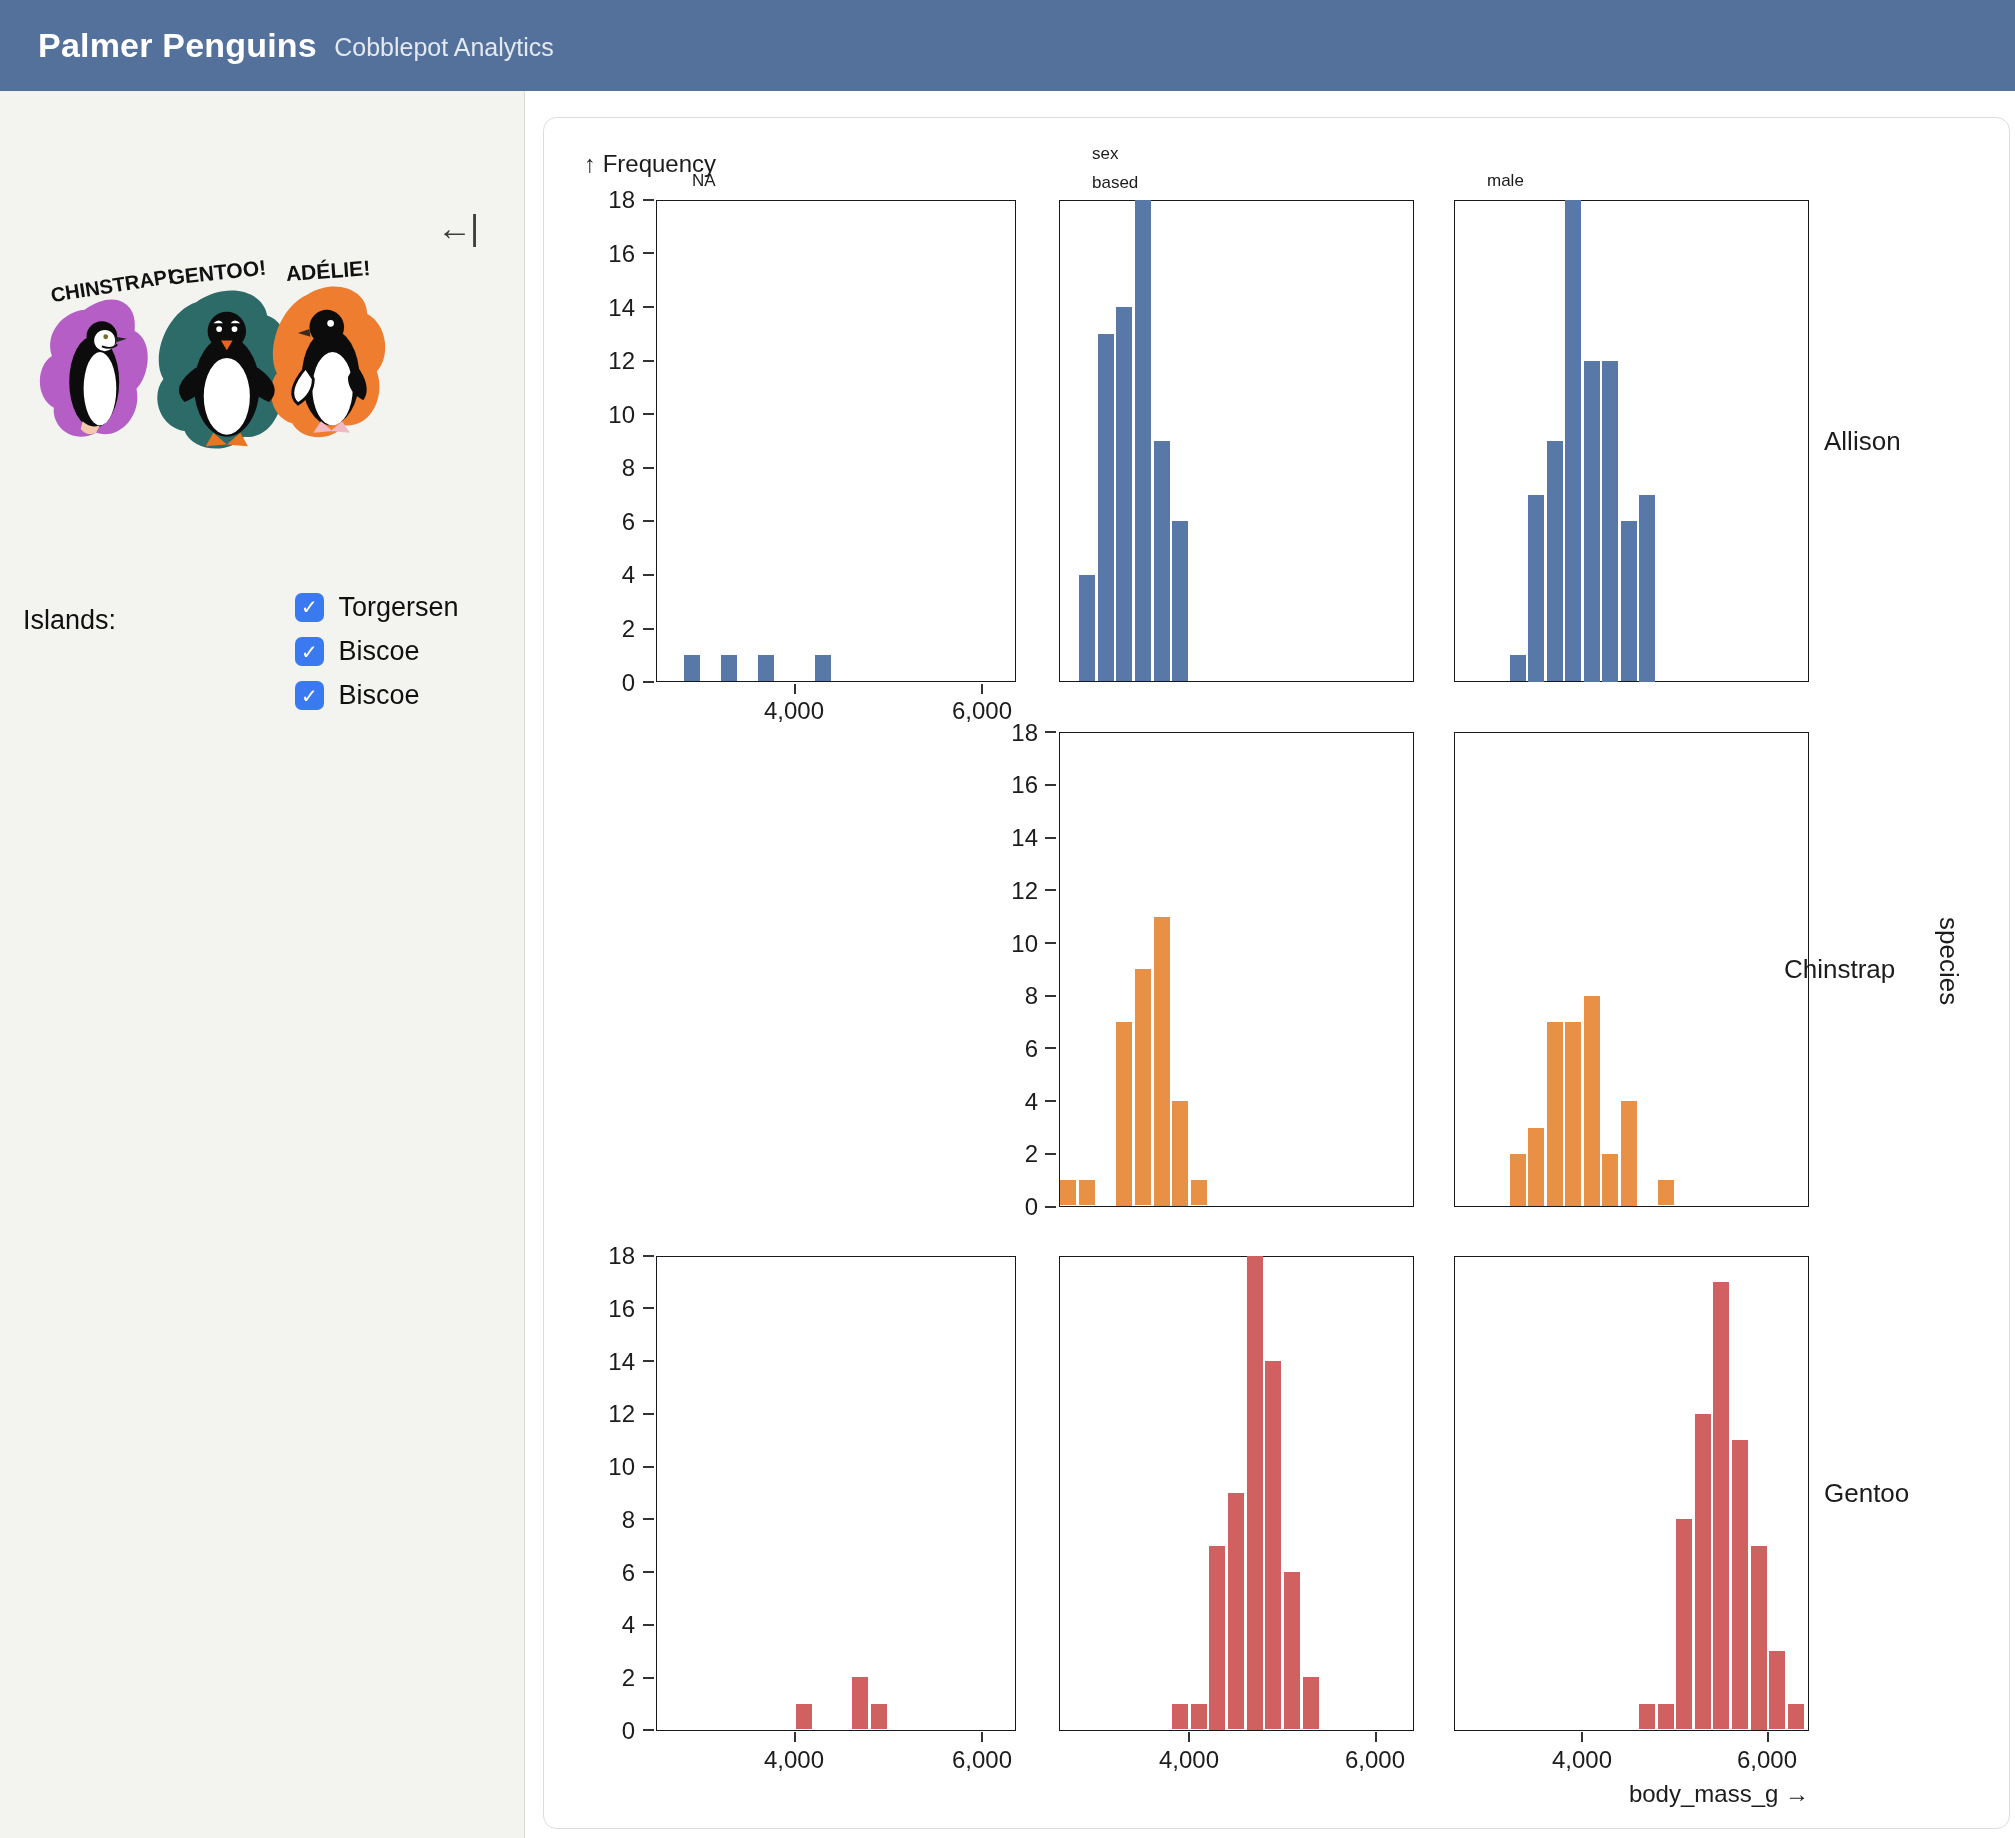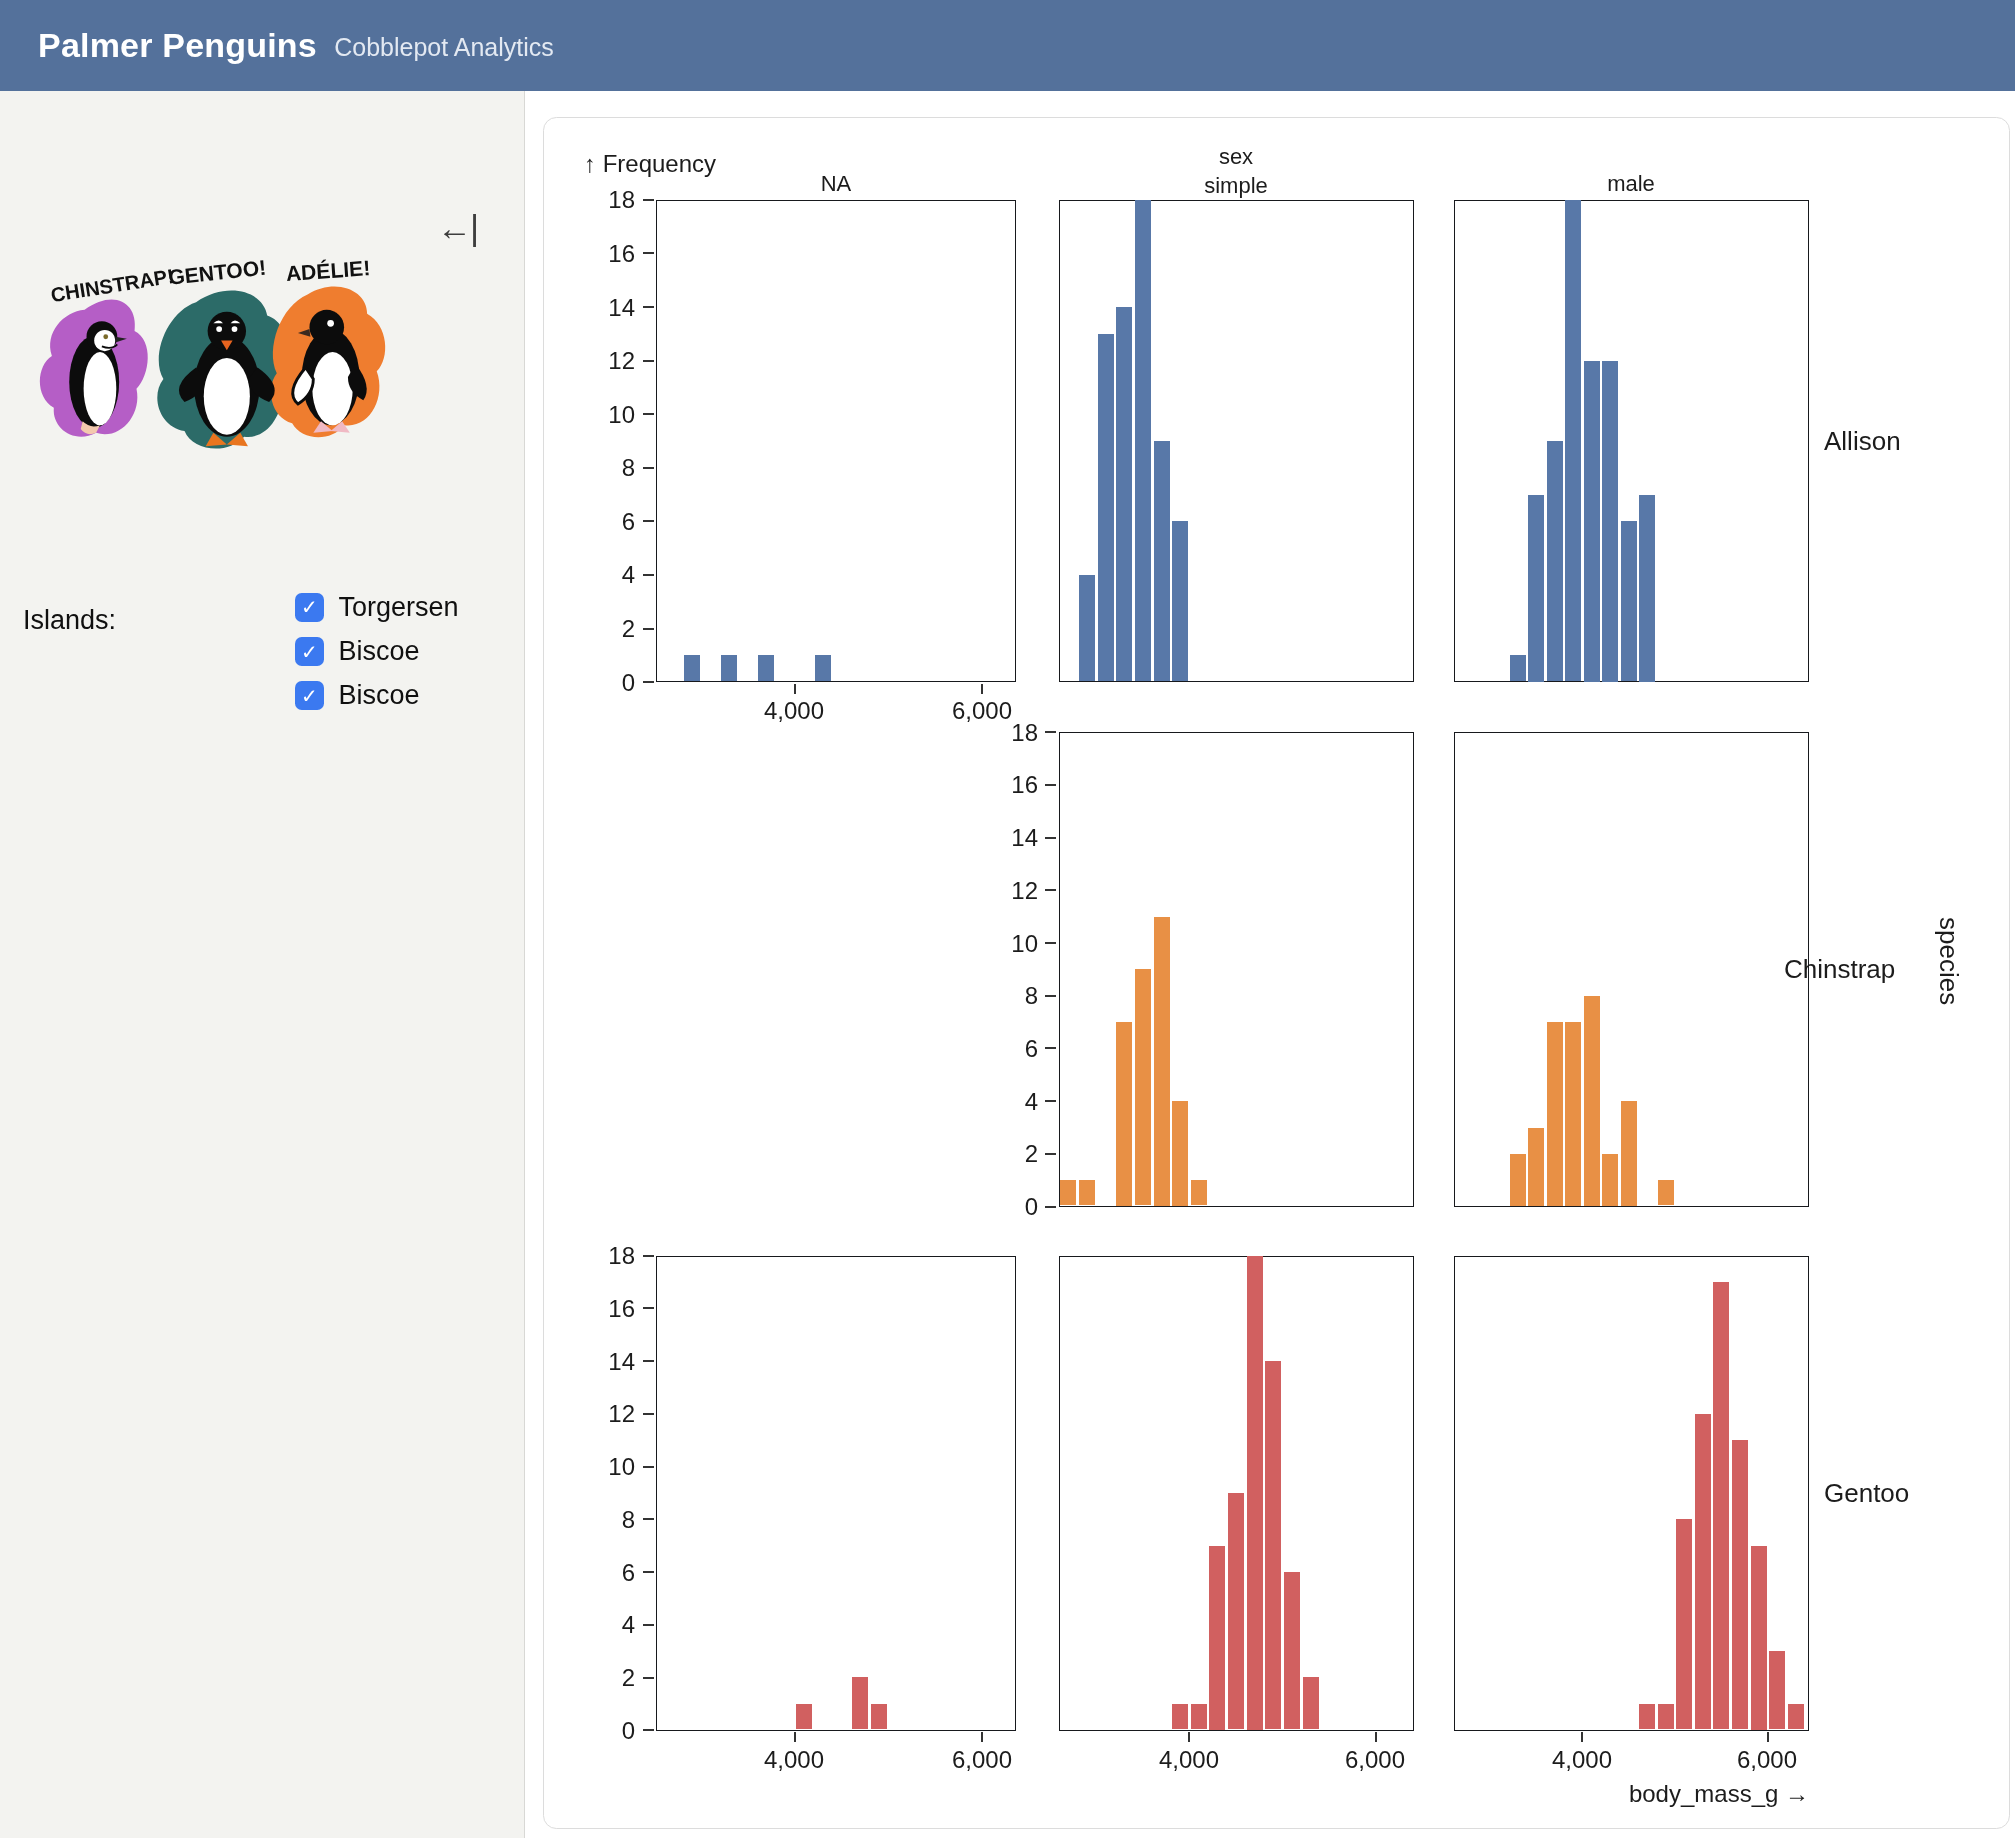--- a/index.html
+++ b/index.html
@@ -35,21 +35,21 @@
   .desc{position:absolute;left:23px;top:686px;width:471px;font-size:27px;line-height:40px;color:#0d0d0d;}
   .desc a{color:#3b6de0;text-decoration:underline;cursor:pointer;}
   
   .card{position:absolute;left:543px;top:117px;width:1467px;height:1712px;background:#fff;border:1px solid #dcdcdc;border-radius:13.4px;}
   #plot{position:absolute;left:0;top:0;width:2016px;height:1839px;pointer-events:none;}
   .panel{position:absolute;border:1.9px solid #17191d;background:#fff;}
   .bar{position:absolute;}
   .tick-y{position:absolute;height:1.9px;background:#333;}
   .tick-x{position:absolute;width:1.9px;background:#333;}
   .tick-lbl{position:absolute;font-size:24px;color:#1c1c1c;white-space:nowrap;}
-  .facet-title{position:absolute;font-size:22px;color:#1c1c1c;text-align:center;white-space:nowrap;}
+  .facet-title{position:absolute;font-size:17px;color:#1c1c1c;white-space:nowrap;}
   .row-lbl{position:absolute;font-size:26px;color:#1c1c1c;white-space:nowrap;}
   .axis-title{position:absolute;font-size:24px;color:#1c1c1c;white-space:nowrap;}
   .species-lbl{position:absolute;font-size:26px;color:#1c1c1c;writing-mode:vertical-rl;}
 </style>
 </head>
 <body>
 
 <div class="navbar">
   <span class="nav-title">Palmer Penguins</span>
   <span class="nav-subtitle">Cobblepot Analytics</span>
@@ -262,21 +262,21 @@
     <div class="tick-x" style="left: 1188px; top: 1732px; height: 9.6px;"></div>
     <div class="tick-lbl" style="left: 1146px; top: 1746px; width: 86px; text-align: center;">4,000</div>
     <div class="tick-x" style="left: 1375px; top: 1732px; height: 9.6px;"></div>
     <div class="tick-lbl" style="left: 1332px; top: 1746px; width: 86px; text-align: center;">6,000</div>
     <div class="tick-x" style="left: 1581px; top: 1732px; height: 9.6px;"></div>
     <div class="tick-lbl" style="left: 1539px; top: 1746px; width: 86px; text-align: center;">4,000</div>
     <div class="tick-x" style="left: 1767px; top: 1732px; height: 9.6px;"></div>
     <div class="tick-lbl" style="left: 1724px; top: 1746px; width: 86px; text-align: center;">6,000</div>
     <div class="facet-title" style="left: 692px; width: 288px; top: 171px;">NA</div>
     <div class="facet-title" style="left: 1092px; width: 288px; top: 144px;">sex</div>
-    <div class="facet-title" style="left: 1092px; width: 288px; top: 173px;">simple</div>
+    <div class="facet-title" style="left: 1092px; width: 288px; top: 173px;">based</div>
     <div class="facet-title" style="left: 1487px; width: 288px; top: 171px;">male</div>
     <div class="row-lbl" style="left: 1824px; top: 426px;">Allison</div>
     <div class="row-lbl" style="left: 1784px; top: 954px;">Chinstrap</div>
     <div class="row-lbl" style="left: 1824px; top: 1478px;">Gentoo</div>
     <div class="axis-title" style="left: 584px; top: 150px;">↑ Frequency</div>
     <div class="axis-title" style="left: 1530px; top: 1780px; width: 279px; text-align: right;">body_mass_g →</div>
     <div class="species-lbl" style="left: 1933px; top: 917px;">species</div>
   </div>
 
 

